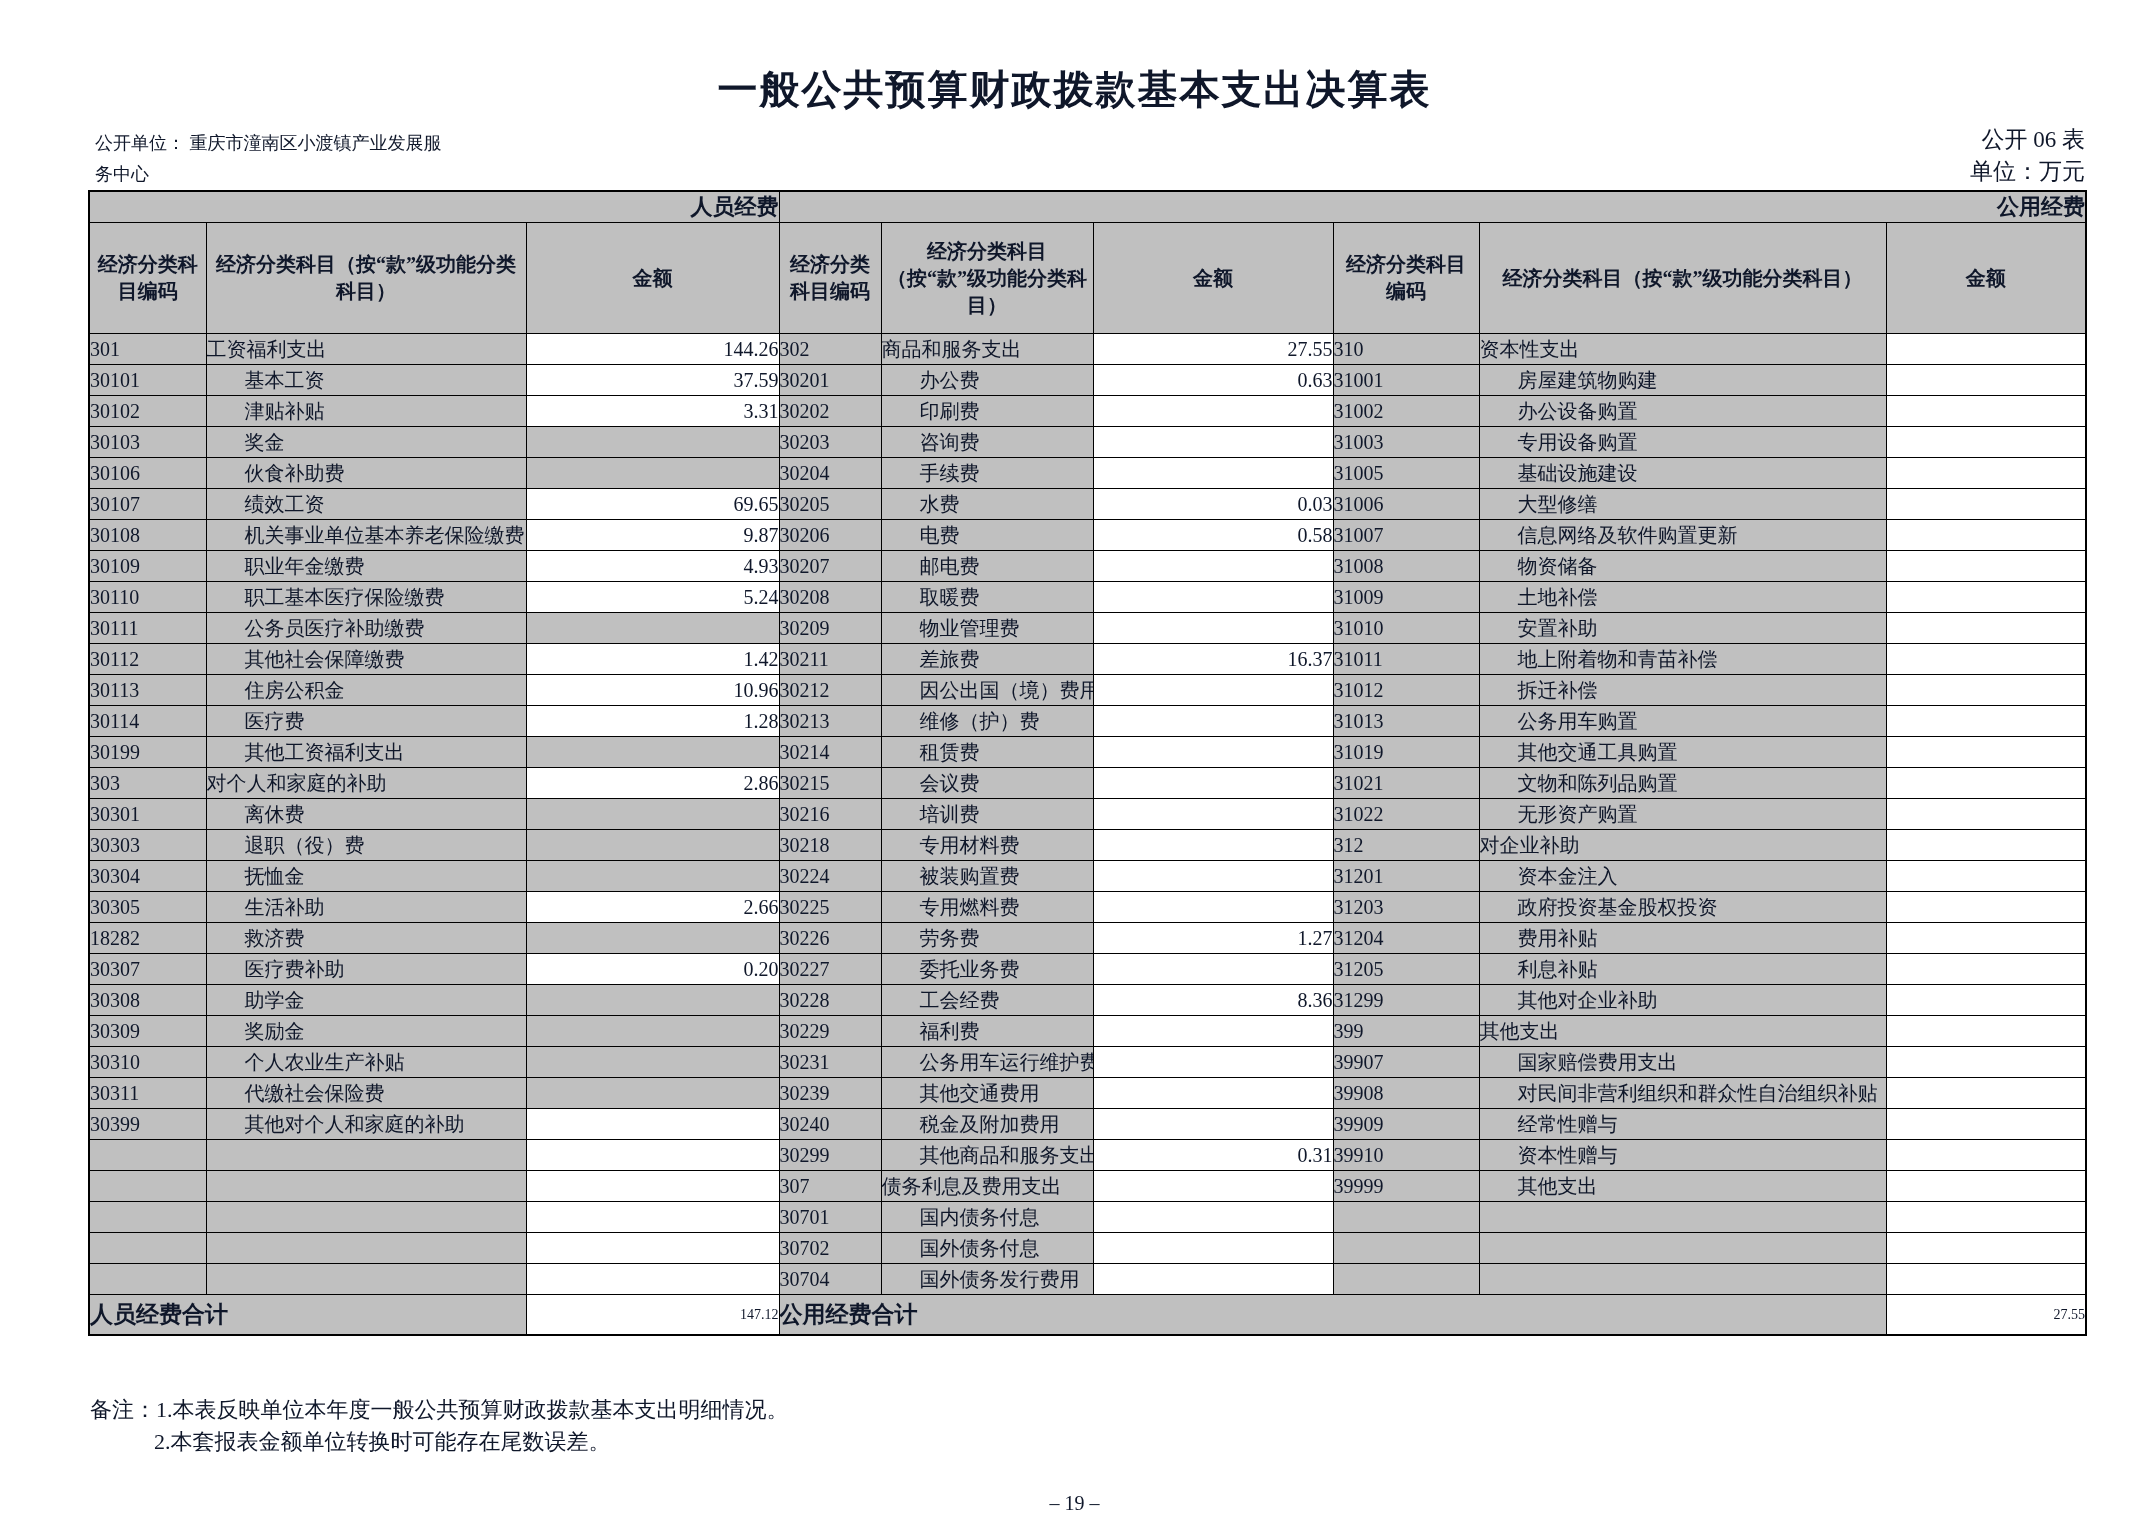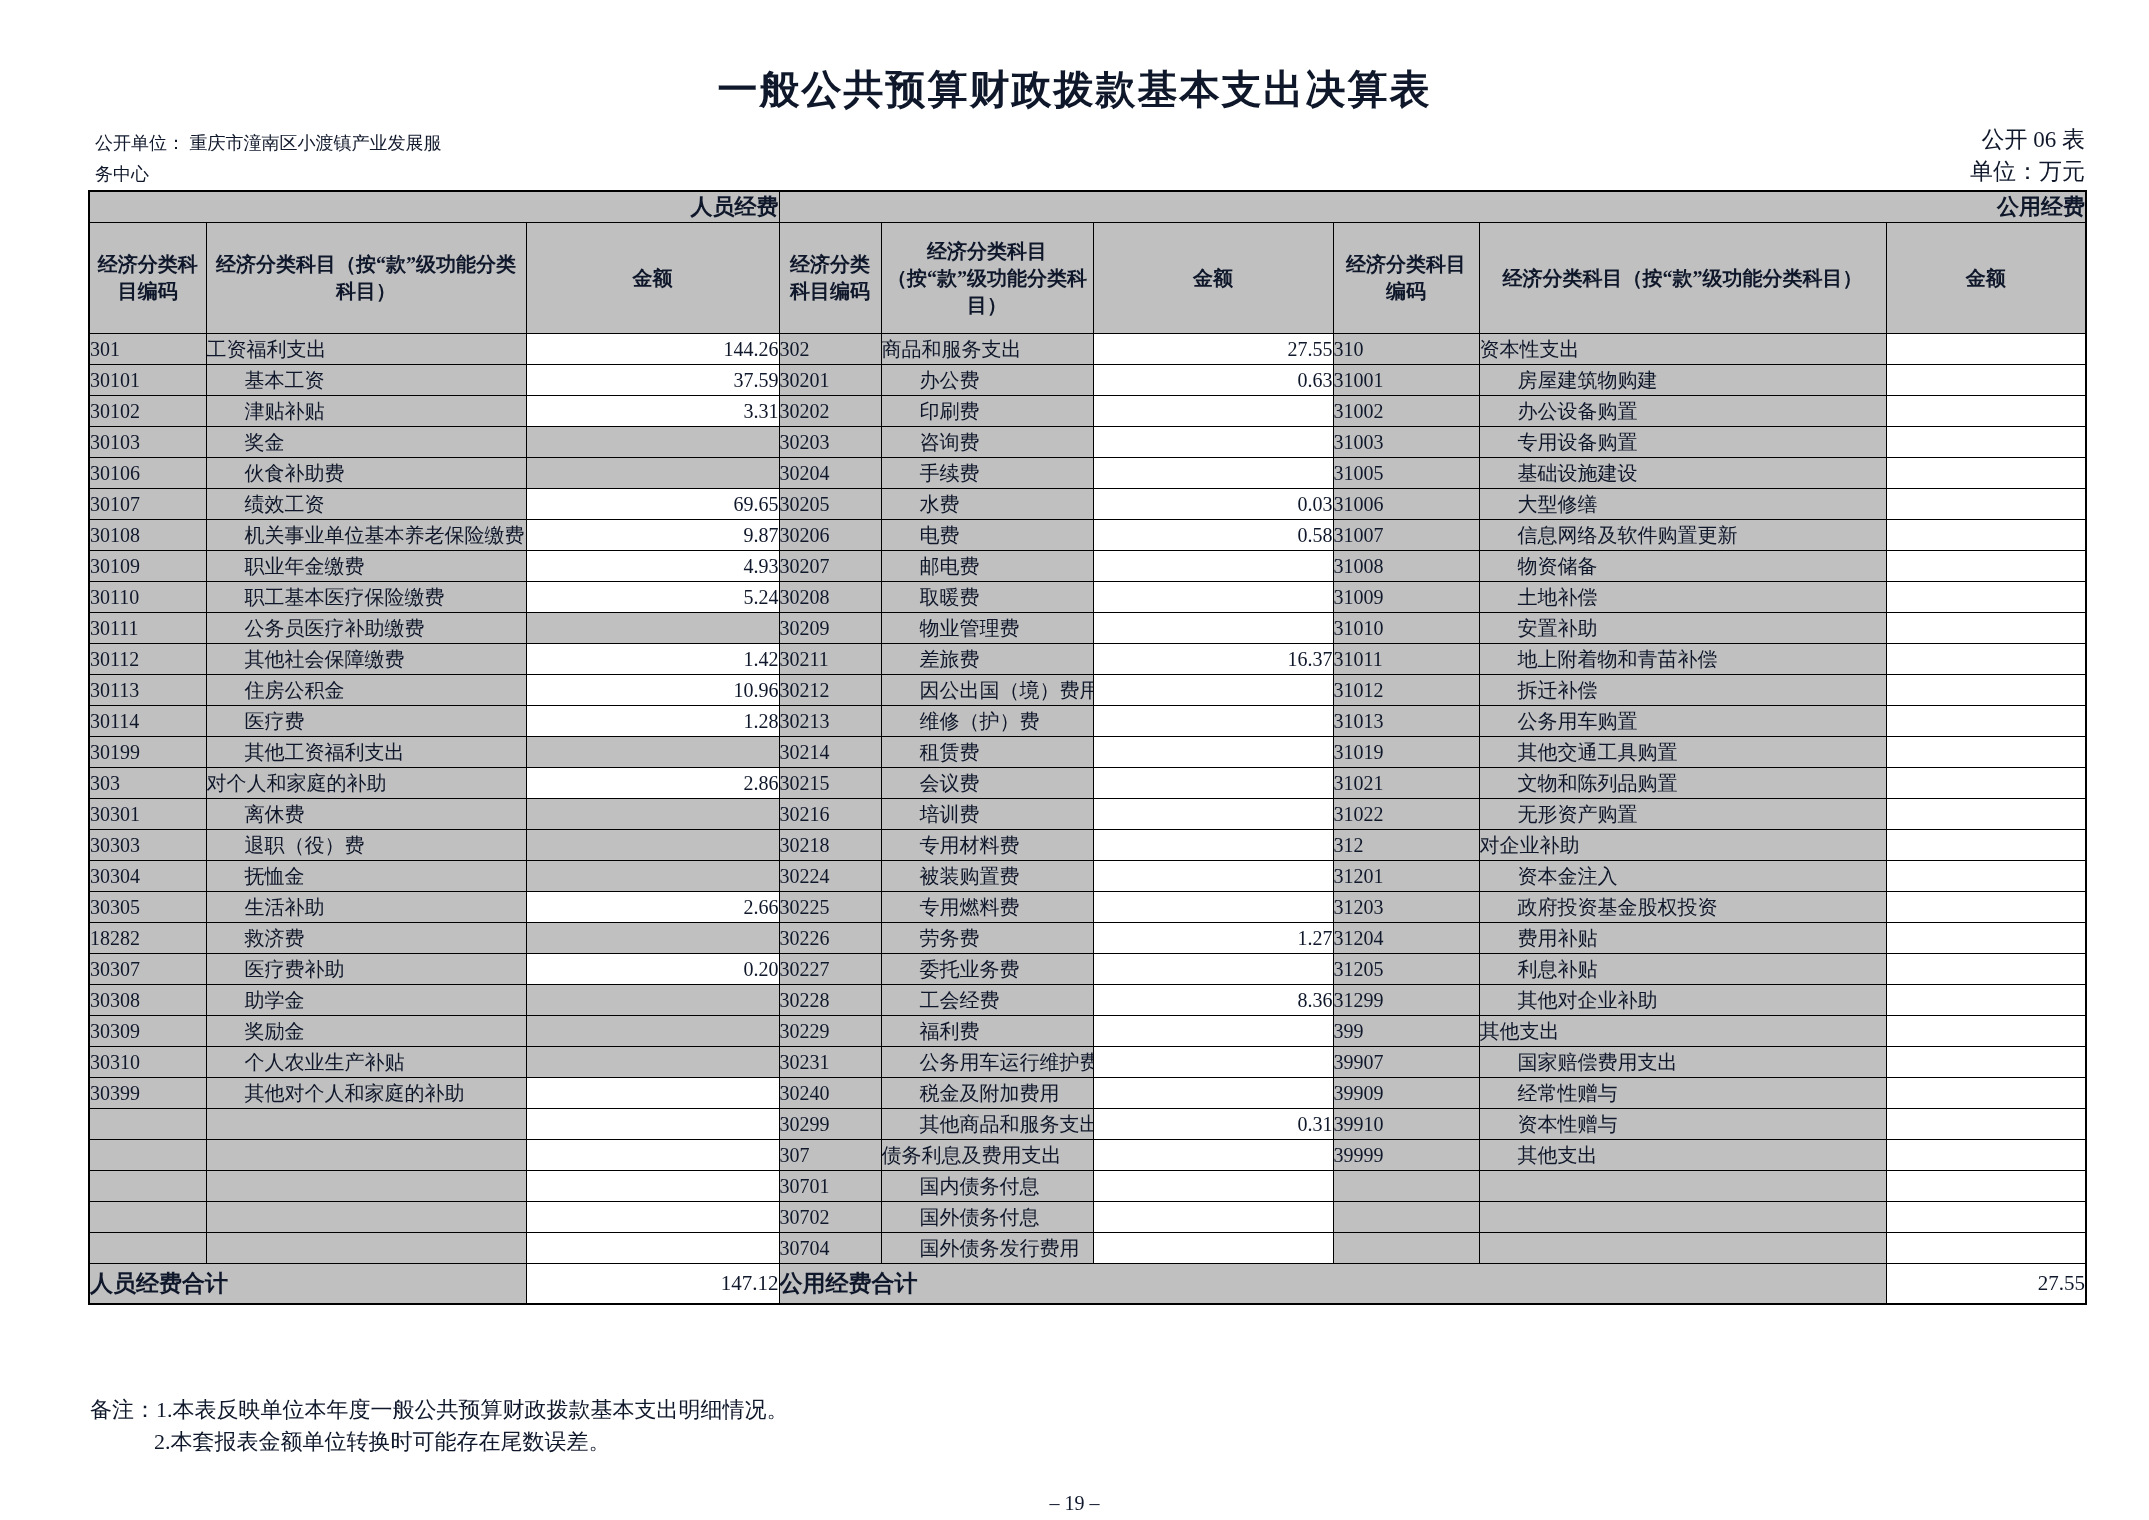--- a/index.html
+++ b/index.html
@@ -18,21 +18,21 @@
             text-align:center;line-height:27px;padding:0 4px;}
   tbody tr{height:31px;padding-left:28px;}
   tbody td{font-size:20px;white-space:nowrap;line-height:30px;}
   .g{background:#c0c0c0;}
   td.code{padding-left:4px;}
   td.label{padding-left:6px;}
   td.label.ind{padding-left:38px;}
   td.amt{text-align:right;padding-right:8px;}
   tr.totals td{height:39px;font-size:23px;font-weight:bold;}
   tr.totals td.tlabel{background:#c0c0c0;}
-  tr.totals td.amt{font-weight:normal;font-size:21px;}
+  tr.totals td.amt{font-weight:normal;font-size:14px;}
   .notes{position:absolute;top:1376px;left:90px;font-size:22px;line-height:32px;}
   .notes .note2{padding-left:64px;}
   .pageno{position:absolute;top:1474px;left:0;width:2149px;text-align:center;font-size:20px;}
 </style>
 </head>
 <body>
 
 <div class="page">
 
   <div class="title">一般公共预算财政拨款基本支出决算表</div>
@@ -335,20 +335,31 @@
           <td class="g label ind">个人农业生产补贴</td>
           <td class="amt g"></td>
           <td class="g code">30231</td>
           <td class="g label ind">公务用车运行维护费</td>
           <td class="amt"></td>
           <td class="g code">39907</td>
           <td class="g label ind">国家赔偿费用支出</td>
           <td class="amt"></td>
         </tr>
         <tr>
+          <td class="g code">30311</td>
+          <td class="g label ind">代缴社会保险费</td>
+          <td class="amt g"></td>
+          <td class="g code">30239</td>
+          <td class="g label ind">其他交通费用</td>
+          <td class="amt"></td>
+          <td class="g code">39908</td>
+          <td class="g label ind">对民间非营利组织和群众性自治组织补贴</td>
+          <td class="amt"></td>
+        </tr>
+        <tr>
           <td class="g code">30399</td>
           <td class="g label ind">其他对个人和家庭的补助</td>
           <td class="amt"></td>
           <td class="g code">30240</td>
           <td class="g label ind">税金及附加费用</td>
           <td class="amt"></td>
           <td class="g code">39909</td>
           <td class="g label ind">经常性赠与</td>
           <td class="amt"></td>
         </tr>

